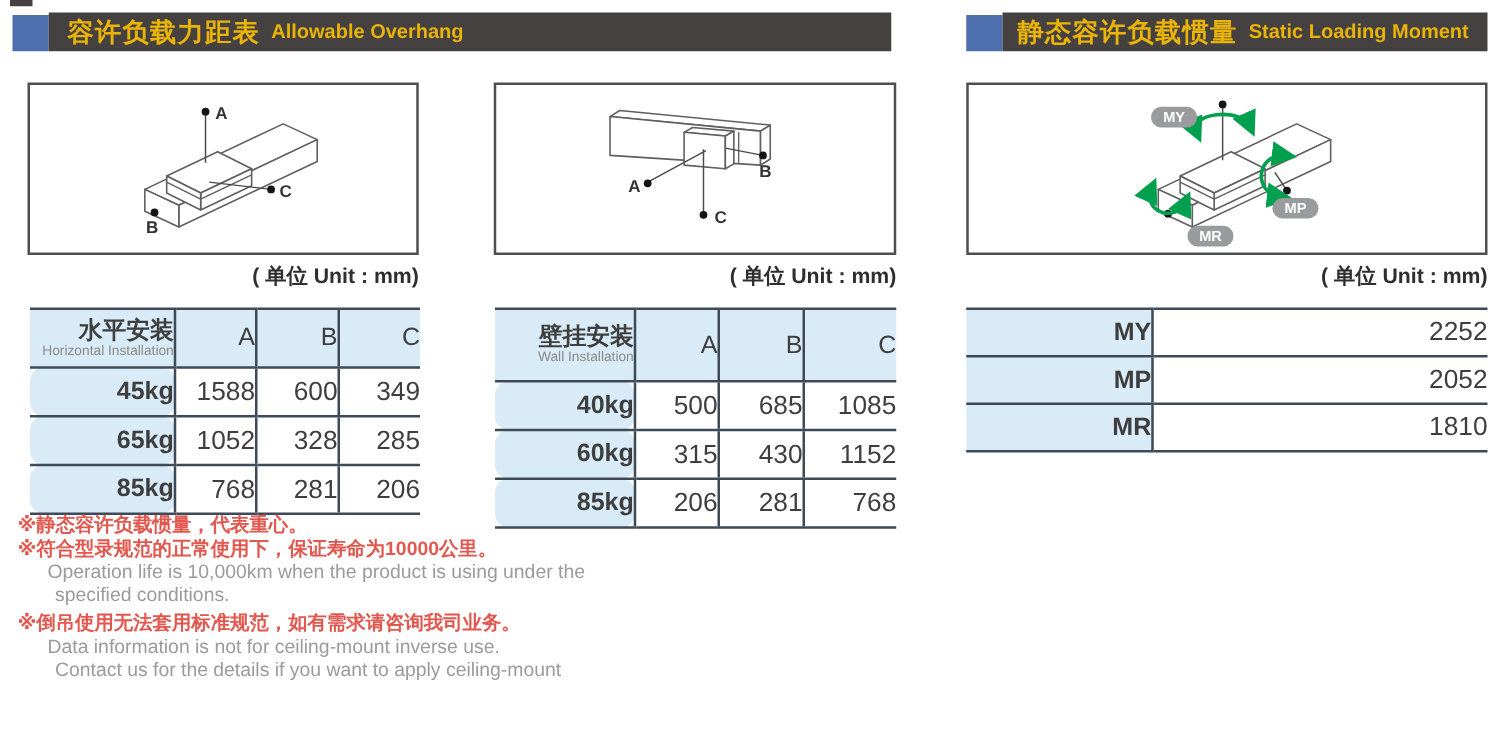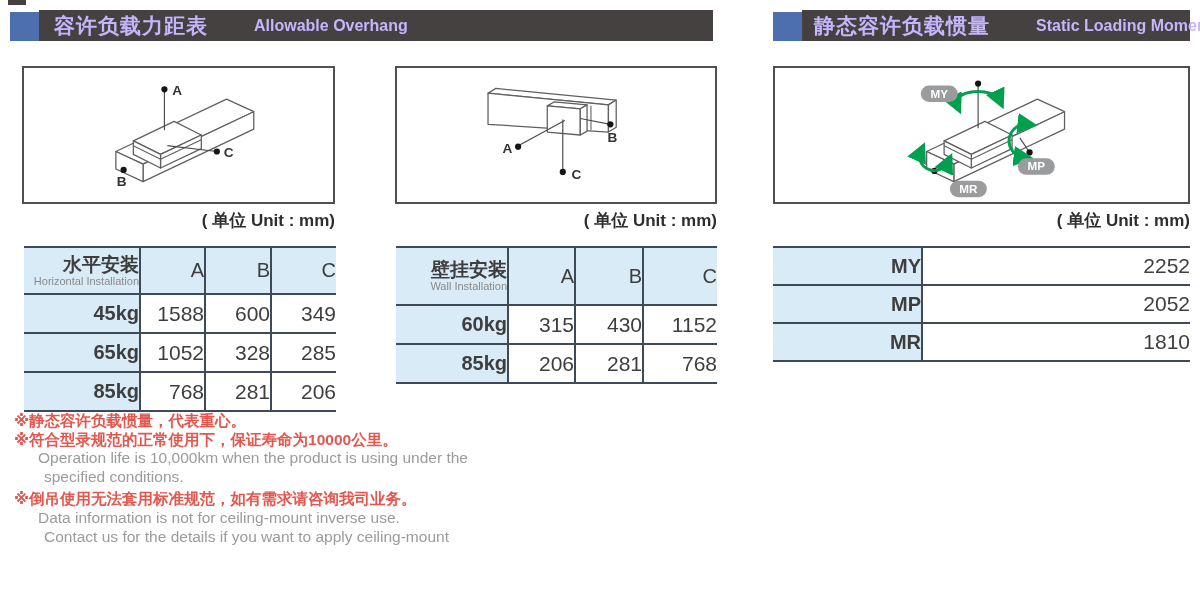--- a/index.html
+++ b/index.html
@@ -2,23 +2,23 @@
 <html style="--accent_blue: #4d6fae; --bar_gray: #454140; --table_fill: #d9ebf7; --table_border: #3e4a57; --note_red: #e2574e; --note_gray: #9b9b9b; --green_arrow: #00a04e; --pill_gray: #9a9b9d;"><head>
 <meta charset="utf-8">
 <style>
   html,body{margin:0;padding:0;background:#fff;font-family:"Liberation Sans","DejaVu Sans",sans-serif;}
   .page{position:relative;width:1200px;height:602px;background:#fff;overflow:hidden;}
   .abs{position:absolute;box-sizing:border-box;}
 
   
   .notch{background:var(--bar_gray,#454140);}
   .accent-sq{background:var(--accent_blue,#4d6fae);}
-  .bar{background:var(--bar_gray,#454140);color:#c4b5fd;display:flex;align-items:center;gap:9px;padding-left:15px;}
+  .bar{background:var(--bar_gray,#454140);color:#eab308;display:flex;align-items:center;gap:9px;padding-left:15px;}
   .bar .zh{font-size:21px;font-weight:bold;letter-spacing:1px;white-space:nowrap;}
-  .bar .en{font-size:16px;font-weight:bold;white-space:nowrap;margin-left:37px;}
+  .bar .en{font-size:16px;font-weight:bold;white-space:nowrap;}
 
   
   .dbox{border:2px solid #4f4f4f;background:#fff;}
   .dbox svg{display:block;width:100%;height:100%;}
   .draw{fill:#fff;stroke:#5f5f5f;stroke-width:1.3;stroke-linejoin:round;}
   .sep{fill:none;stroke:#5f5f5f;stroke-width:1.1;}
   .dim{stroke:#4a4a4a;stroke-width:1.2;}
   .dot{fill:#151515;stroke:none;}
   .ptlabel{font-size:14px;font-weight:bold;fill:#333;}
   .g-arc{fill:none;stroke:var(--green_arrow,#00a04e);stroke-width:3;stroke-linecap:round;}
@@ -30,21 +30,21 @@
 
   
   table.data{border-collapse:collapse;table-layout:fixed;}
   table.data td{border-bottom:2px solid var(--table_border,#3e4a57);text-align:right;vertical-align:middle;color:#3e3e3e;padding:0;}
   table.data tr:first-child td{border-top:2px solid var(--table_border,#3e4a57);}
   table.data td + td{border-left:2px solid var(--table_border,#3e4a57);}
   td.fill{background:var(--table_fill,#d9ebf7);}
   .hdr-zh{font-size:19px;font-weight:bold;color:#3e3e3e;line-height:20px;}
   .hdr-en{font-size:11px;color:#8a8a8a;line-height:12px;}
   .colhead{font-size:20px;color:#3e3e3e;}
-  .load{font-size:20px;font-weight:600;}
+  .load{font-size:20px;font-weight:600;border-radius:11px;}
   .num{font-size:21px;}
   .mlabel{font-size:20px;font-weight:bold;}
 
   
   .notes{line-height:18.6px;}
   .note-red{color:var(--note_red,#e2574e);font-size:15.5px;font-weight:bold;white-space:nowrap;}
   .note-en{color:var(--note_gray,#9b9b9b);font-size:15.5px;padding-left:24px;white-space:nowrap;}
   .note-en.ind2{padding-left:30px;}
   .gap-top{margin-top:4px;}
 </style>
@@ -216,20 +216,26 @@
         <tr style="height:58px">
       <td class="fill">
         <div class="hdr-zh">壁挂安装</div>
         <div class="hdr-en">Wall Installation</div>
       </td>
       <td class="fill colhead">A</td>
       <td class="fill colhead">B</td>
       <td class="fill colhead">C</td>
     </tr>
     <tr style="height:39px">
+      <td class="fill load">40kg</td>
+      <td class="num">500</td>
+      <td class="num">685</td>
+      <td class="num">1085</td>
+    </tr>
+    <tr style="height:39px">
       <td class="fill load">60kg</td>
       <td class="num">315</td>
       <td class="num">430</td>
       <td class="num">1152</td>
     </tr>
     <tr style="height:39px">
       <td class="fill load">85kg</td>
       <td class="num">206</td>
       <td class="num">281</td>
       <td class="num">768</td>

